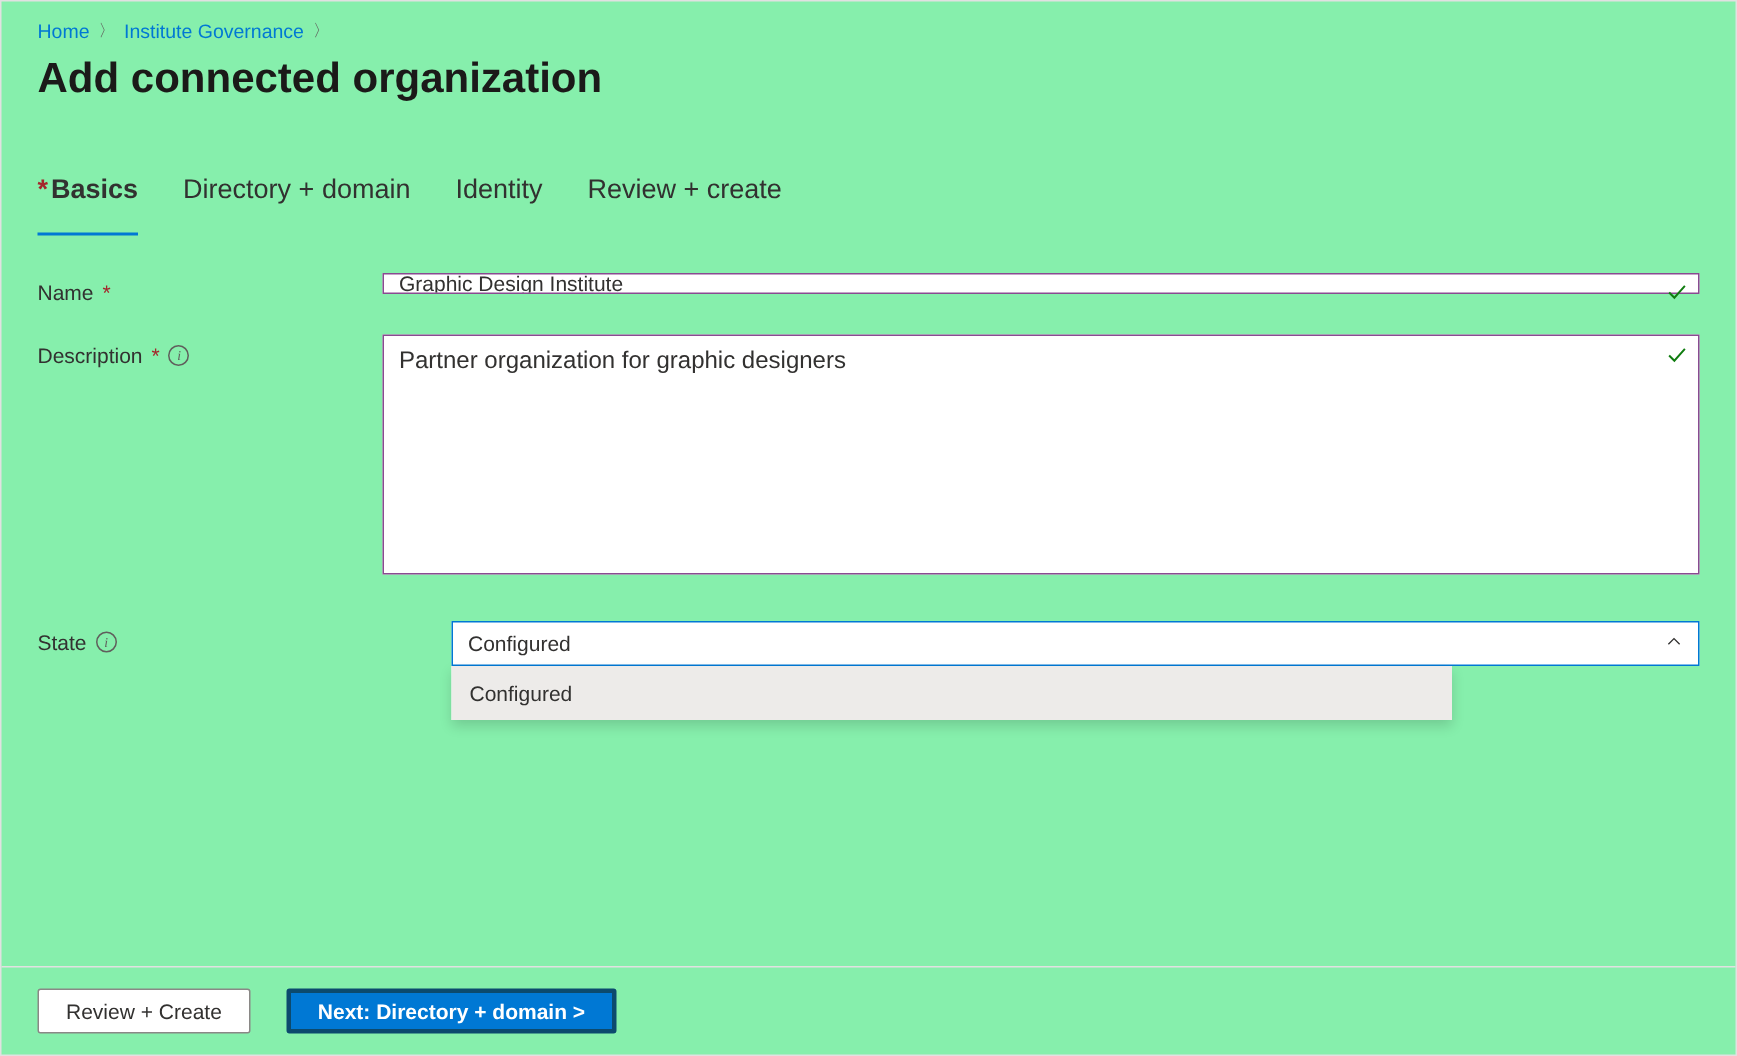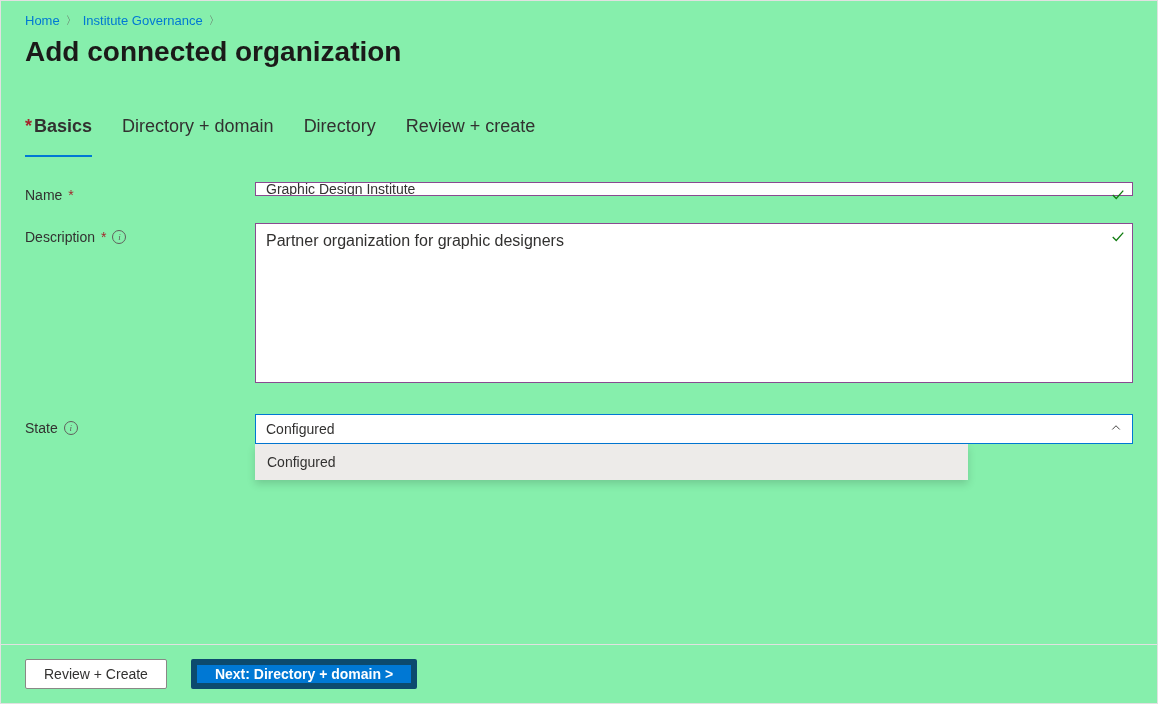--- a/index.html
+++ b/index.html
@@ -214,21 +214,21 @@
       align-items: center;
       justify-content: center;
     }
     .btn-secondary {
       background: #fff;
       border: 1px solid #8a8886;
       color: #323130;
     }
     .btn-primary {
       background: #0078d4;
-      border: 6px solid #0c4a6e;
+      border: 3px solid #0c4a6e;
       color: #fff;
       font-weight: 600;
     }
   </style>
 </head>
 <body>
 
 <div class="page">
   <div class="content-area">
 
@@ -242,21 +242,21 @@
     <h1 class="page-title">Add connected organization</h1>
 
     <div class="tabs">
       <div class="tab active">
         <span class="req">*</span><span>Basics</span>
       </div>
       <div class="tab">
         <span>Directory + domain</span>
       </div>
       <div class="tab">
-        <span>Directory</span>
+        <span>Identity</span>
       </div>
       <div class="tab">
         <span>Review + create</span>
       </div>
     </div>
 
     <div class="form-row">
       <div class="form-label">
         <span>Name</span>
         <span class="req-mark">*</span>
@@ -280,21 +280,21 @@
       <div class="field-wrap">
         <textarea class="textarea-input" style="">Partner organization for graphic designers</textarea>
         <span class="check-icon">
           <svg viewBox="0 0 16 16">
               <polyline points="2,8 6,12 14,3"></polyline>
             </svg>
         </span>
       </div>
     </div>
 
-    <div class="form-row" style="margin-top:28px;">
+    <div class="form-row" style="margin-top:28px;gap:46px;">
       <div class="form-label">
         <span>State</span>
         <span class="info-icon">i</span>
       </div>
       <div class="field-wrap">
         <div class="select-input">
           <span>Configured</span>
           <span class="chevron-up">
             <svg viewBox="0 0 16 16">
                 <polyline points="3,10 8,5 13,10"></polyline>

